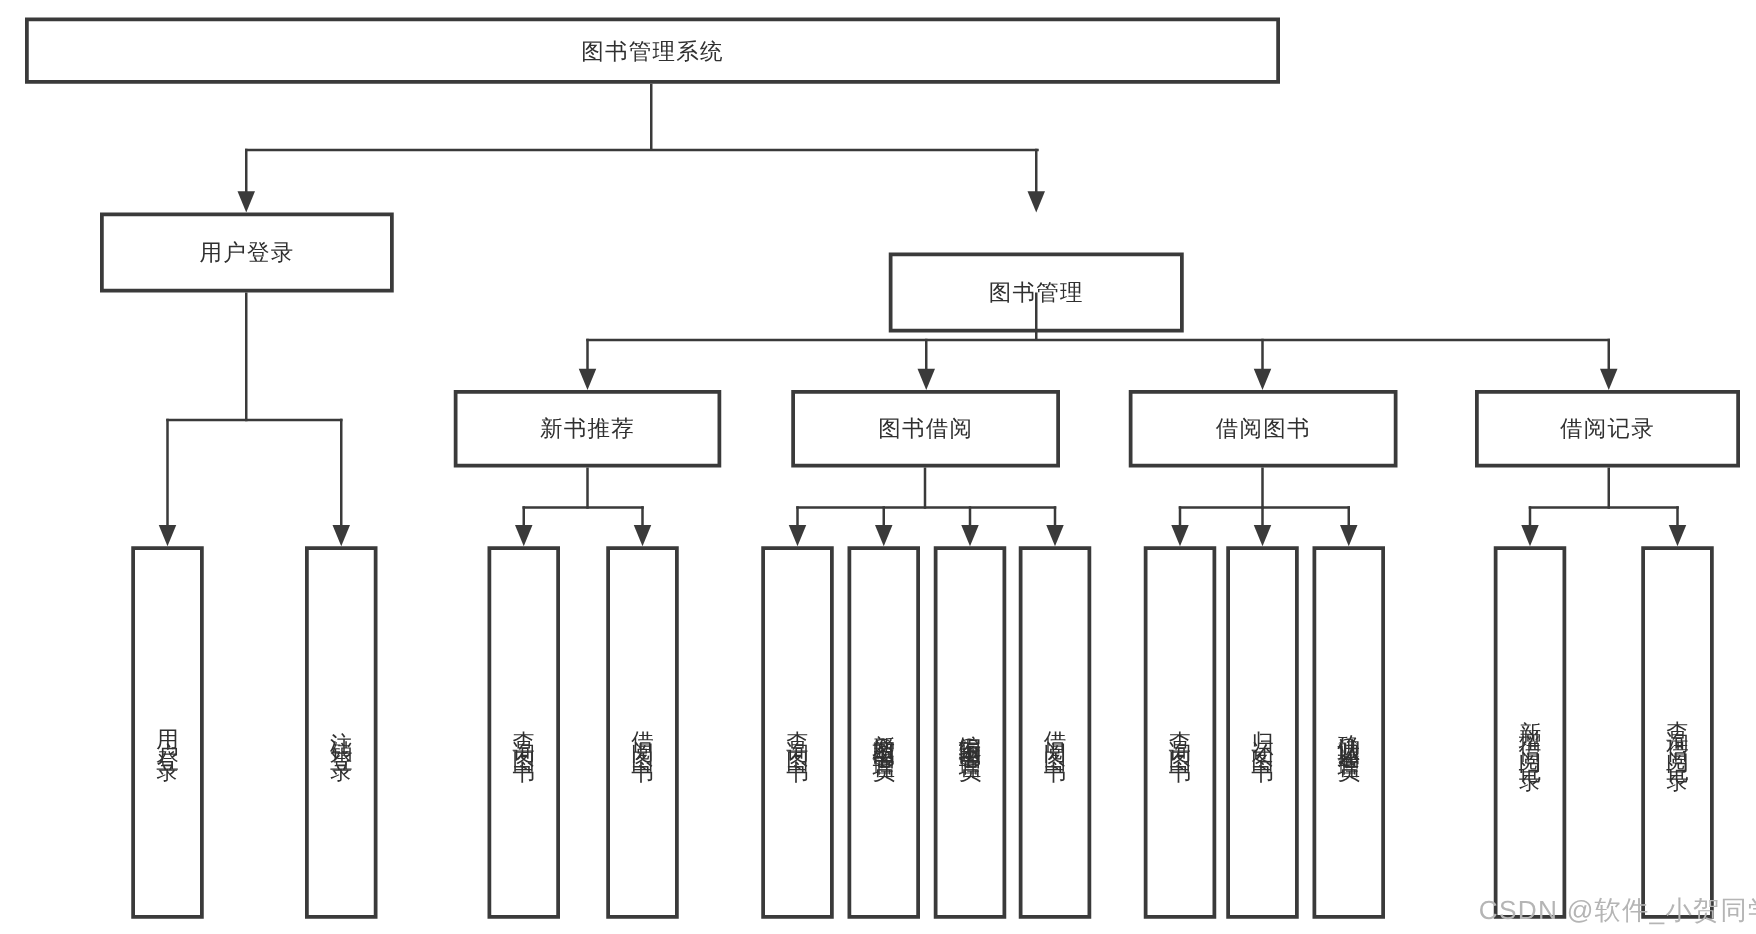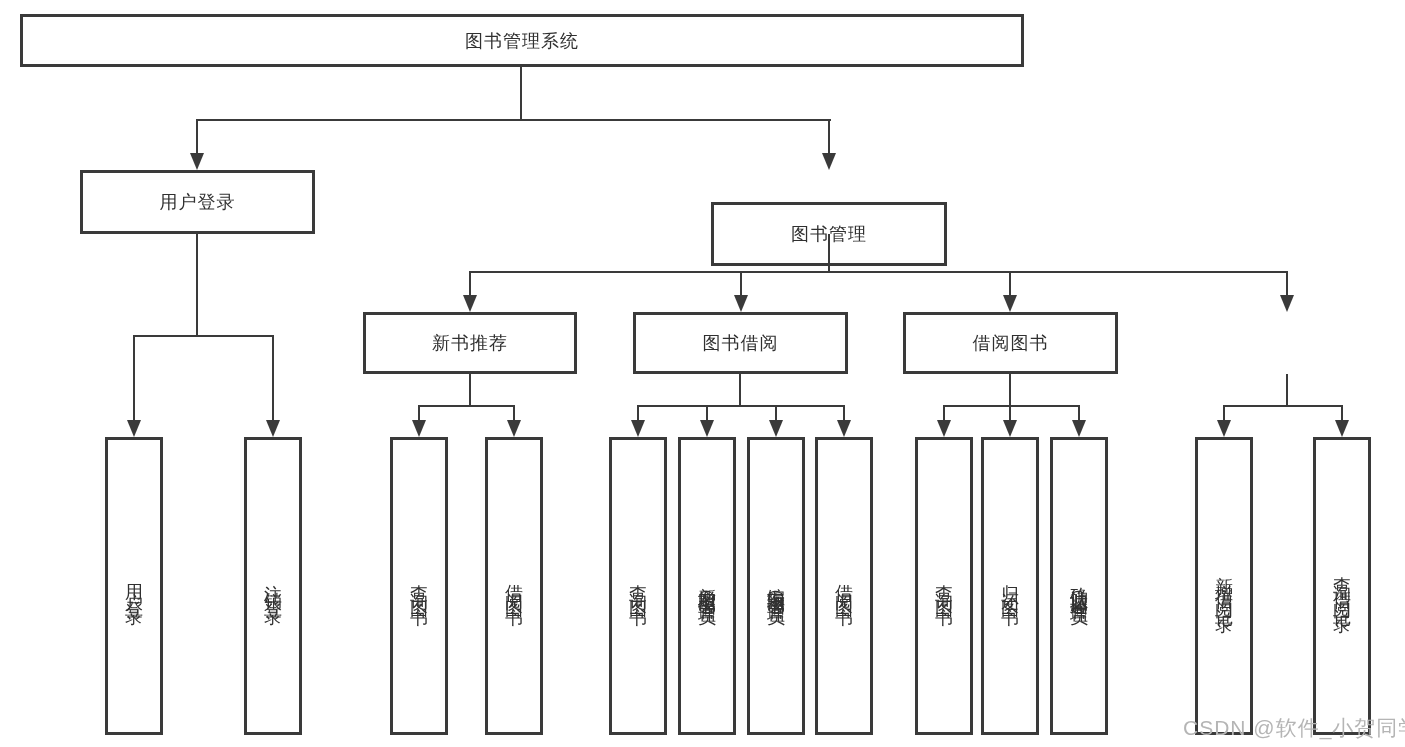--- a/index.html
+++ b/index.html
@@ -102,20 +102,21 @@
   <div class="vline" style="left:740px; top:271px; height:26px;"></div>
   <div class="arrow" style="left:734px; top:295px;"></div>
   <div class="vline" style="left:1009px; top:271px; height:26px;"></div>
   <div class="arrow" style="left:1003px; top:295px;"></div>
   <div class="vline" style="left:1286px; top:271px; height:26px;"></div>
   <div class="arrow" style="left:1280px; top:295px;"></div>
 
   <div class="box" style="left:363px; top:312px; width:214px; height:62px;">新书推荐</div>
   <div class="box" style="left:633px; top:312px; width:215px; height:62px;">图书借阅</div>
   <div class="box" style="left:903px; top:312px; width:215px; height:62px;">借阅图书</div>
+  <div class="box" style="left:1180px; top:312px; width:212px; height:62px;">借阅记录</div>
 
   <div class="vline" style="left:469px; top:374px; height:33px;"></div>
   <div class="hline" style="left:418px; top:405px; width:97px;"></div>
   <div class="vline" style="left:418px; top:405px; height:17px;"></div>
   <div class="arrow" style="left:412px; top:420px;"></div>
   <div class="vline" style="left:513px; top:405px; height:17px;"></div>
   <div class="arrow" style="left:507px; top:420px;"></div>
 
   <div class="vline" style="left:739px; top:374px; height:33px;"></div>
   <div class="hline" style="left:637px; top:405px; width:208px;"></div>

